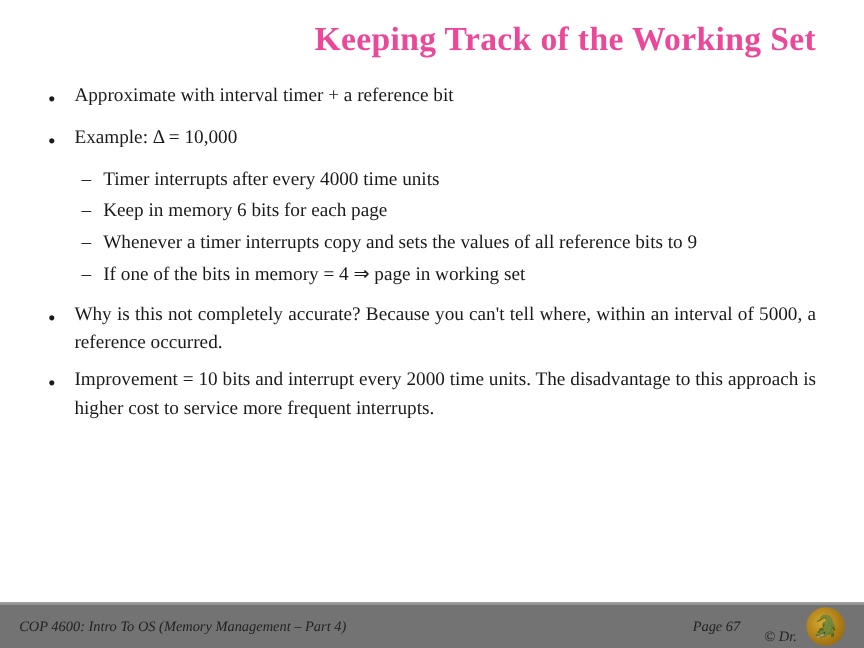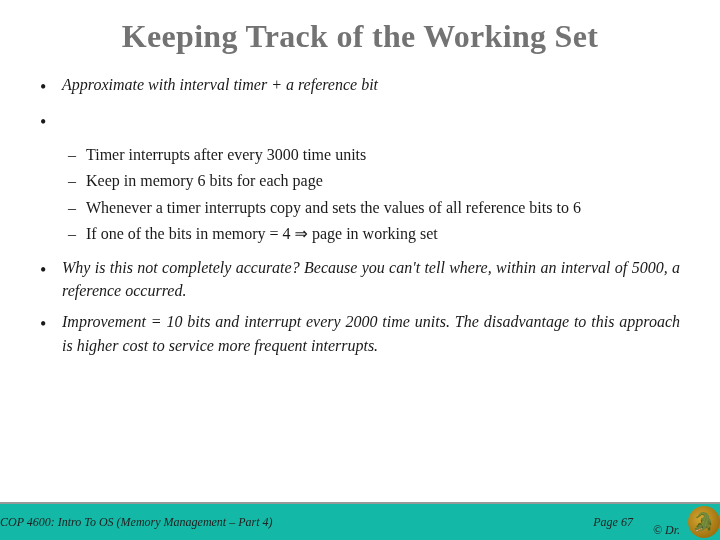--- a/index.html
+++ b/index.html
@@ -13,25 +13,25 @@
     }
     .slide {
       width: 720px;
       height: 540px;
       background: #ffffff;
       display: flex;
       flex-direction: column;
       padding: 18px 40px 0 40px;
     }
     .title {
-      font-size: 32px;
+      font-size: 28px;
       font-weight: bold;
-      color: #737373;
+      color: #ec4899;
       margin-bottom: 18px;
-      text-align: center;
+      text-align: right;
       letter-spacing: 0.3px;
     }
     .content {
       flex: 1;
       display: flex;
       flex-direction: column;
       gap: 0px;
     }
     .bullet {
       display: flex;
@@ -42,21 +42,20 @@
       color: #1a1a1a;
     }
     .bullet-dot {
       min-width: 22px;
       font-size: 18px;
       margin-top: 1px;
     }
     .bullet-text {
       flex: 1;
       text-align: justify;
-      font-style: italic;
     }
     .sub-bullets {
       margin-left: 28px;
       margin-bottom: 8px;
     }
     .sub-bullet {
       display: flex;
       align-items: flex-start;
       font-size: 16px;
       line-height: 1.45;
@@ -70,25 +69,25 @@
     .sub-text {
       flex: 1;
       text-align: justify;
     }
     .footer {
       position: absolute;
       bottom: 0;
       left: 0;
       right: 0;
       height: 38px;
-      background: #14b8a6;
+      background: #737373;
       border-top: 2px solid #999;
       display: flex;
       align-items: center;
-      padding: 0 0;
+      padding: 0 16px;
       font-size: 12px;
       font-style: italic;
       color: #222;
     }
     .footer-left {
       flex: 1;
     }
     .footer-center {
       flex: 0 0 auto;
       margin: 1px 20px;
@@ -122,34 +121,35 @@
 
   <div class="content">
 
     <div class="bullet">
       <span class="bullet-dot">•</span>
       <span class="bullet-text">Approximate with interval timer + a reference bit</span>
     </div>
 
     <div class="bullet">
       <span class="bullet-dot">•</span>
+      <span class="bullet-text">Example: Δ = 10,000</span>
     </div>
 
     <div class="sub-bullets">
       <div class="sub-bullet">
         <span class="sub-dash">–</span>
-        <span class="sub-text">Timer interrupts after every 3000 time units</span>
+        <span class="sub-text">Timer interrupts after every 4000 time units</span>
       </div>
       <div class="sub-bullet">
         <span class="sub-dash">–</span>
         <span class="sub-text">Keep in memory 6 bits for each page</span>
       </div>
       <div class="sub-bullet">
         <span class="sub-dash">–</span>
-        <span class="sub-text">Whenever a timer interrupts copy and sets the values of all reference bits to 6</span>
+        <span class="sub-text">Whenever a timer interrupts copy and sets the values of all reference bits to 9</span>
       </div>
       <div class="sub-bullet">
         <span class="sub-dash">–</span>
         <span class="sub-text">If one of the bits in memory = 4 ⇒ page in working set</span>
       </div>
     </div>
 
     <div class="bullet">
       <span class="bullet-dot">•</span>
       <span class="bullet-text">Why is this not completely accurate?  Because you can't tell where, within an interval of 5000, a reference occurred.</span>

